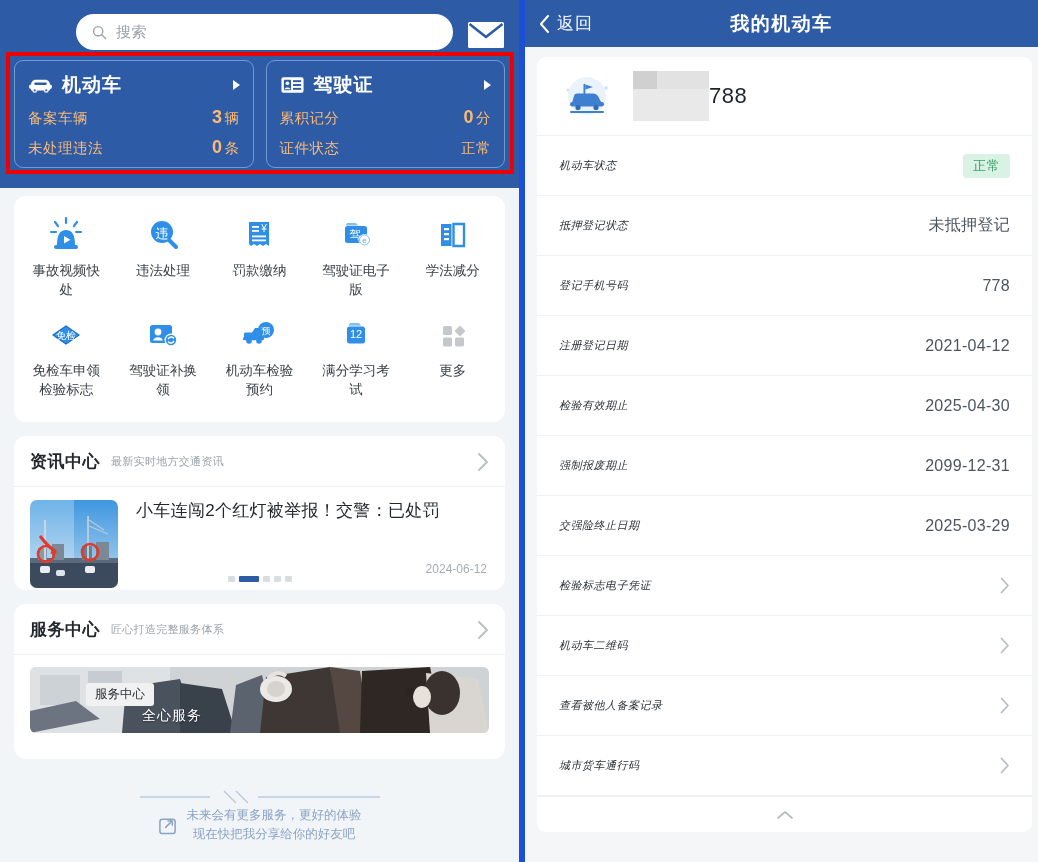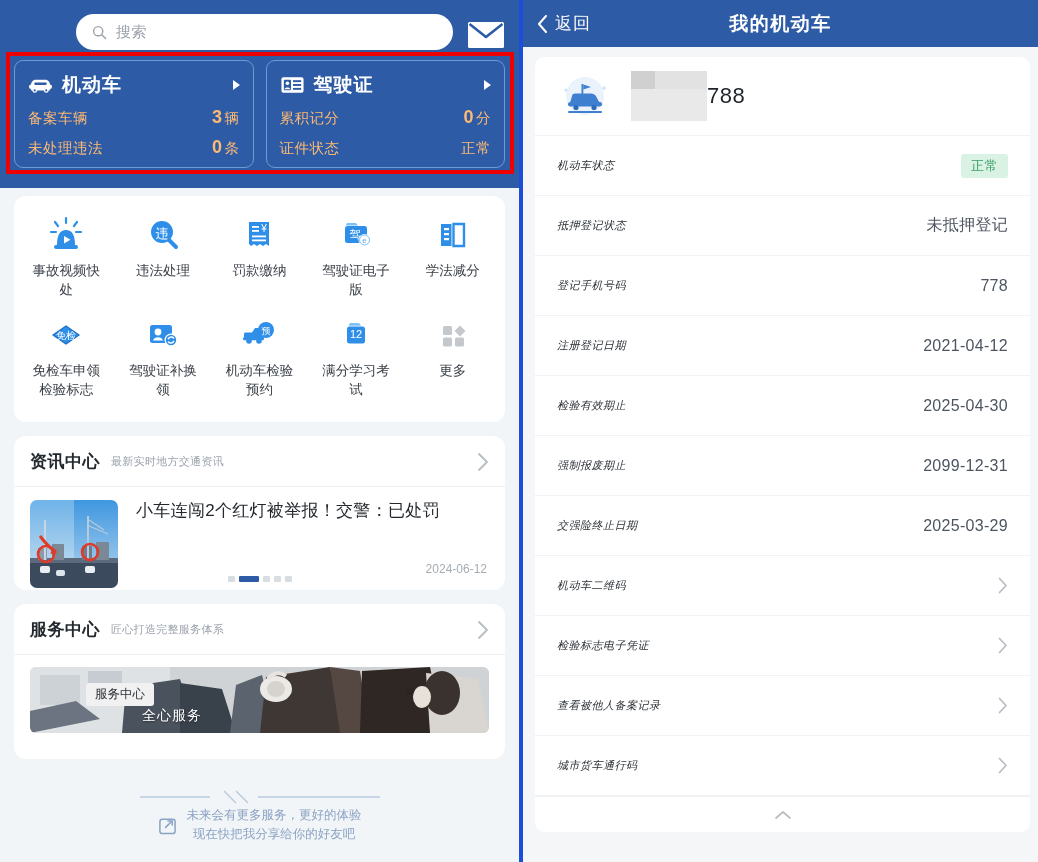--- a/index.html
+++ b/index.html
@@ -102,21 +102,21 @@
 
   .footer { position: absolute; top: 790px; left: 0; width: 519px;
             display: flex; flex-direction: column; align-items: center; }
   .foot-line { width: 240px; height: 14px; }
   .foot-row { display: flex; align-items: center; gap: 10px; margin-top: 2px; }
   .foot-ic { width: 19px; height: 19px; flex: 0 0 auto; }
   .foot-txt { font-size: 12.5px; color: #8ba3c4; line-height: 1.55; text-align: center; }
 
   
   .right-panel { width: 519px; height: 862px; background: #f4f6f8;
-                 position: relative; overflow: hidden; border-left: 4px solid #1d4ed8; }
+                 position: relative; overflow: hidden; border-left: 6px solid #1d4ed8; }
   .r-header { height: 47px; background: #2d5ba5; display: flex; align-items: center;
               position: relative; }
   .r-back { display: flex; align-items: center; gap: 7px; padding-left: 14px; }
   .r-back-ic { width: 11px; height: 18px; }
   .r-back-txt { font-size: 17px; color: #ffffff; letter-spacing: 1px; }
   .r-title { position: absolute; left: 0; width: 100%; text-align: center;
              font-size: 19px; color: #fff; font-weight: bold; letter-spacing: 1.5px; }
 
   .r-card { position: absolute; top: 57px; left: 12px; width: 495px;
             background: #ffffff; border-radius: 9px; overflow: hidden; }
@@ -537,34 +537,34 @@
         <span class="info-label">强制报废期止</span>
         <span class="info-value">2099-12-31</span>
       </div>
 
       <div class="info-row">
         <span class="info-label">交强险终止日期</span>
         <span class="info-value">2025-03-29</span>
       </div>
 
       <div class="info-row">
+        <span class="info-label">检验标志电子凭证</span>
+        <svg class="chev-s" viewBox="0 0 10 17">
+          <path d="M1.5 1.5 L8 8.5 L1.5 15.5" fill="none" stroke="#b7bdc3" stroke-width="1.7" stroke-linecap="round" stroke-linejoin="round"></path>
+        </svg>
+      </div>
+
+      <div class="info-row">
         <span class="info-label">机动车二维码</span>
         <svg class="chev-s" viewBox="0 0 10 17">
           <path d="M1.5 1.5 L8 8.5 L1.5 15.5" fill="none" stroke="#b7bdc3" stroke-width="1.7" stroke-linecap="round" stroke-linejoin="round"></path>
         </svg>
       </div>
 
       <div class="info-row">
-        <span class="info-label">检验标志电子凭证</span>
-        <svg class="chev-s" viewBox="0 0 10 17">
-          <path d="M1.5 1.5 L8 8.5 L1.5 15.5" fill="none" stroke="#b7bdc3" stroke-width="1.7" stroke-linecap="round" stroke-linejoin="round"></path>
-        </svg>
-      </div>
-
-      <div class="info-row">
         <span class="info-label">查看被他人备案记录</span>
         <svg class="chev-s" viewBox="0 0 10 17">
           <path d="M1.5 1.5 L8 8.5 L1.5 15.5" fill="none" stroke="#b7bdc3" stroke-width="1.7" stroke-linecap="round" stroke-linejoin="round"></path>
         </svg>
       </div>
 
       <div class="info-row">
         <span class="info-label">城市货车通行码</span>
         <svg class="chev-s" viewBox="0 0 10 17">
           <path d="M1.5 1.5 L8 8.5 L1.5 15.5" fill="none" stroke="#b7bdc3" stroke-width="1.7" stroke-linecap="round" stroke-linejoin="round"></path>

